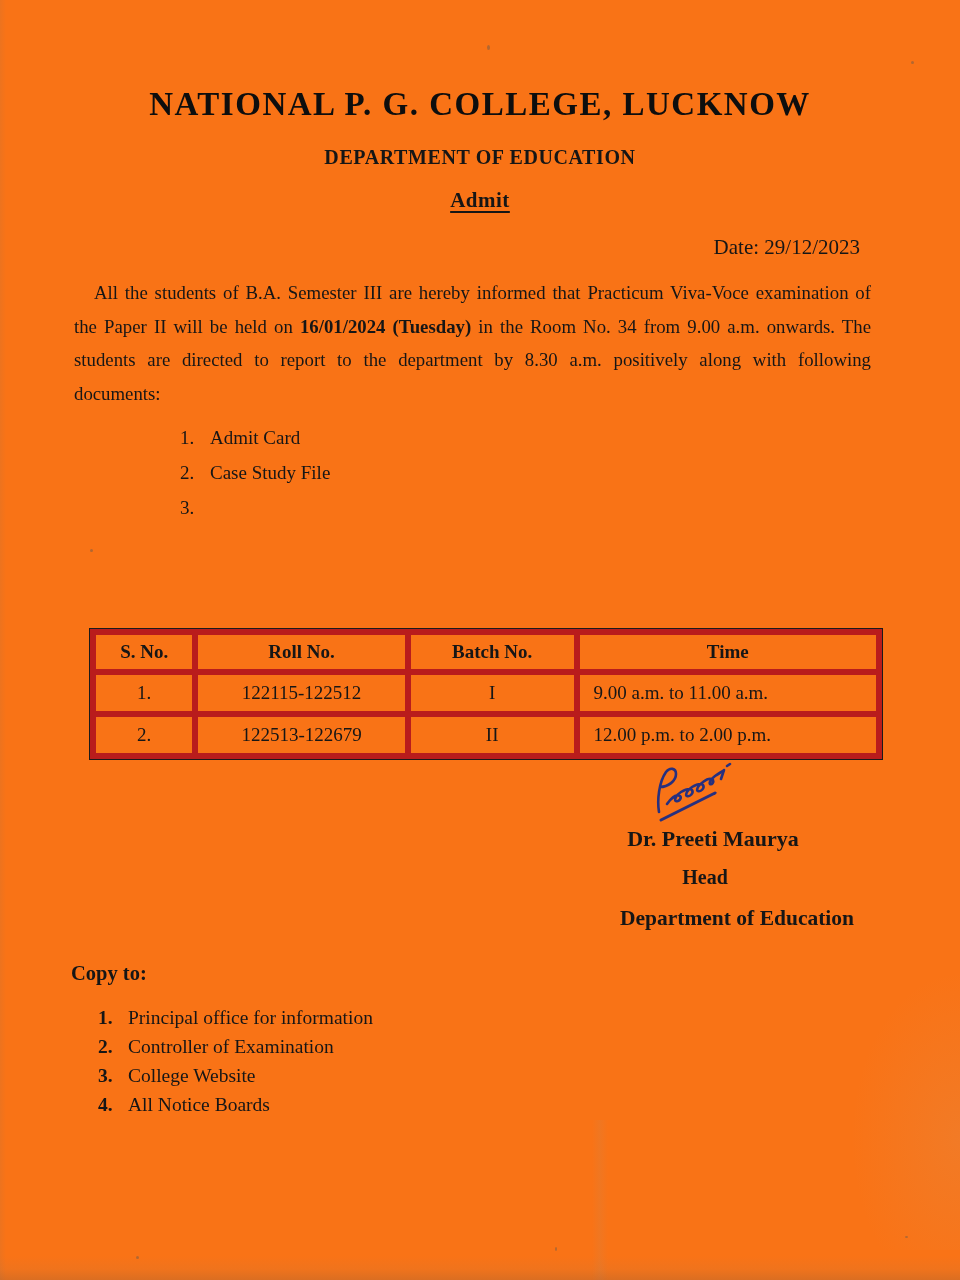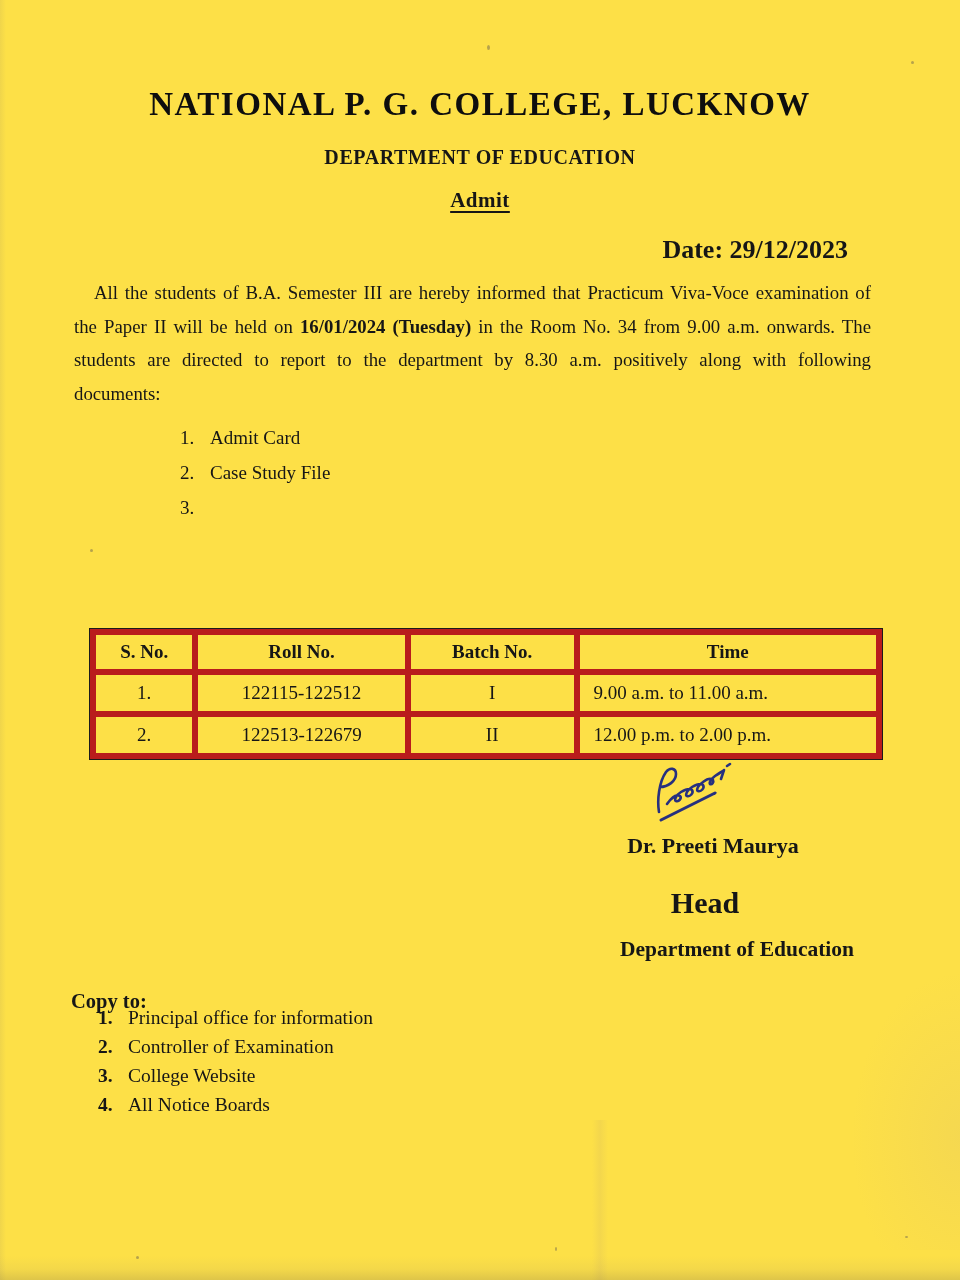--- a/index.html
+++ b/index.html
@@ -1,20 +1,20 @@
 <!DOCTYPE html>
 <html><head>
 <meta charset="utf-8">
 <style>
   html,body{margin:0;padding:0;background:#d9d9d9;}
   .page{
     position:relative;
     width:960px;height:1280px;
     margin:0 auto;
-    background:#fde047;
+    background:#f97316;
     overflow:hidden;
     font-family:"Liberation Serif", serif;
     color:#161616;
   }
   
   .doc-title{
     position:absolute;top:86px;left:0;right:0;
     text-align:center;
     font-size:33px;font-weight:bold;letter-spacing:1.5px;
     color:#0e0e0e;
@@ -26,22 +26,22 @@
   }
   .notice-heading{
     position:absolute;top:188px;left:0;right:0;
     text-align:center;
     font-size:21px;font-weight:bold;letter-spacing:0.5px;
     text-decoration:underline;
     text-underline-offset:4px;
     text-decoration-thickness:2px;
   }
   .date-line{
-    position:absolute;top:235px;right:112px;
-    font-size:26px;font-weight:bold;
+    position:absolute;top:235px;right:100px;
+    font-size:21px;font-weight:normal;
   }
   
   .intro-para{
     position:absolute;top:276px;left:74px;width:797px;
     font-size:18.8px;line-height:33.5px;
     text-align:justify;text-indent:20px;
     word-spacing:2px;
     margin:0;
   }
   
@@ -71,27 +71,27 @@
   }
   table.shifts-table th{height:34px;font-size:19px;}
   table.shifts-table td{height:36px;}
   table.shifts-table .time-col{text-align:left;padding-left:14px;}
   
   .sig-block{
     position:absolute;top:760px;right:76px;width:322px;
     display:flex;flex-direction:column;align-items:center;
   }
   .sig-script{transform:translateX(-26px);}
-  .sig-name{font-size:22px;font-weight:bold;margin-top:7px;transform:translateX(-10px);}
-  .sig-designation{font-size:30px;font-weight:bold;margin-top:27px;transform:translateX(-18px);}
+  .sig-name{font-size:22px;font-weight:bold;margin-top:0;transform:translateX(-10px);}
+  .sig-designation{font-size:20px;font-weight:bold;margin-top:14px;transform:translateX(-18px);}
   .sig-department{font-size:21.5px;font-weight:bold;margin-top:17px;transform:translateX(14px);}
   
   .copy-label{
     position:absolute;top:962px;left:71px;
-    font-size:20.5px;font-weight:bold;margin-top:28px;
+    font-size:20.5px;font-weight:bold;
   }
   .copy-list{
     position:absolute;top:1007px;left:98px;
     font-size:19.5px;
   }
   .copy-list .li{display:flex;height:29px;align-items:baseline;}
   .copy-list .num{width:30px;font-weight:bold;}
   
   .scan-bottom{
     position:absolute;left:0;right:0;bottom:0;height:24px;

